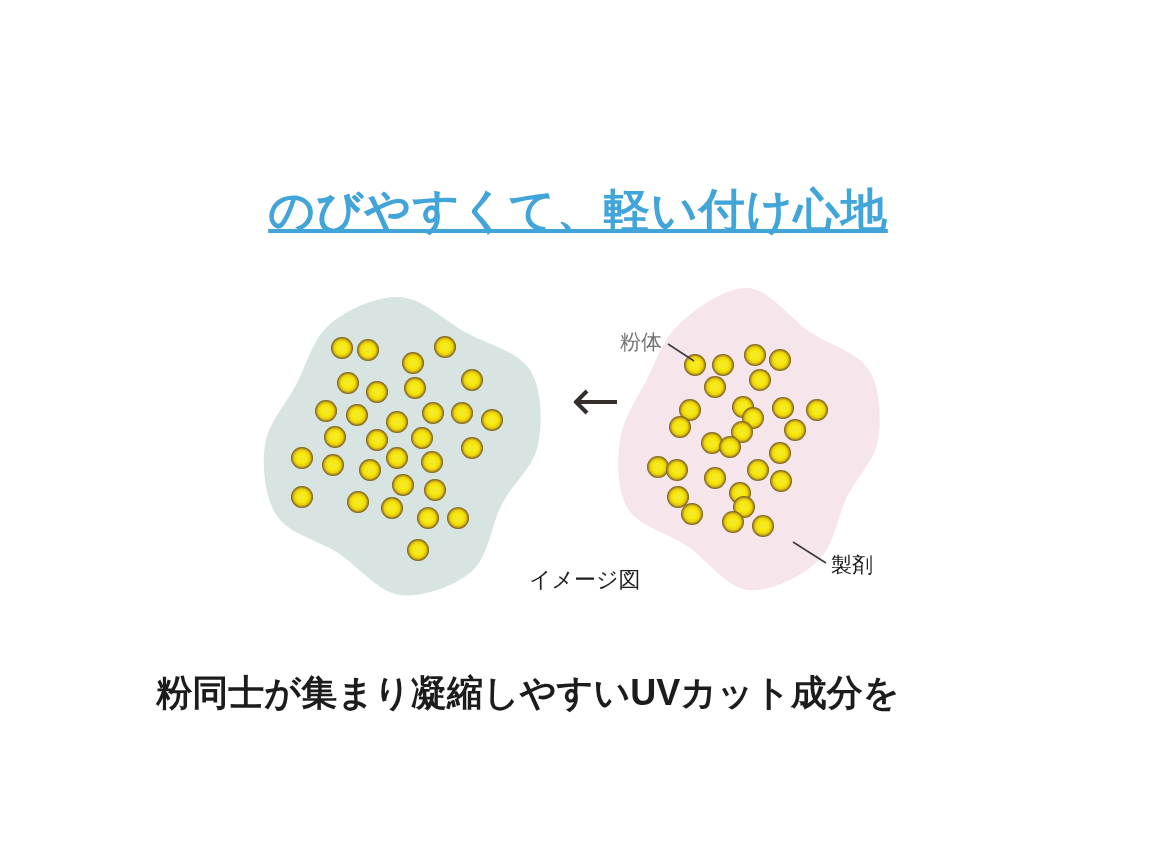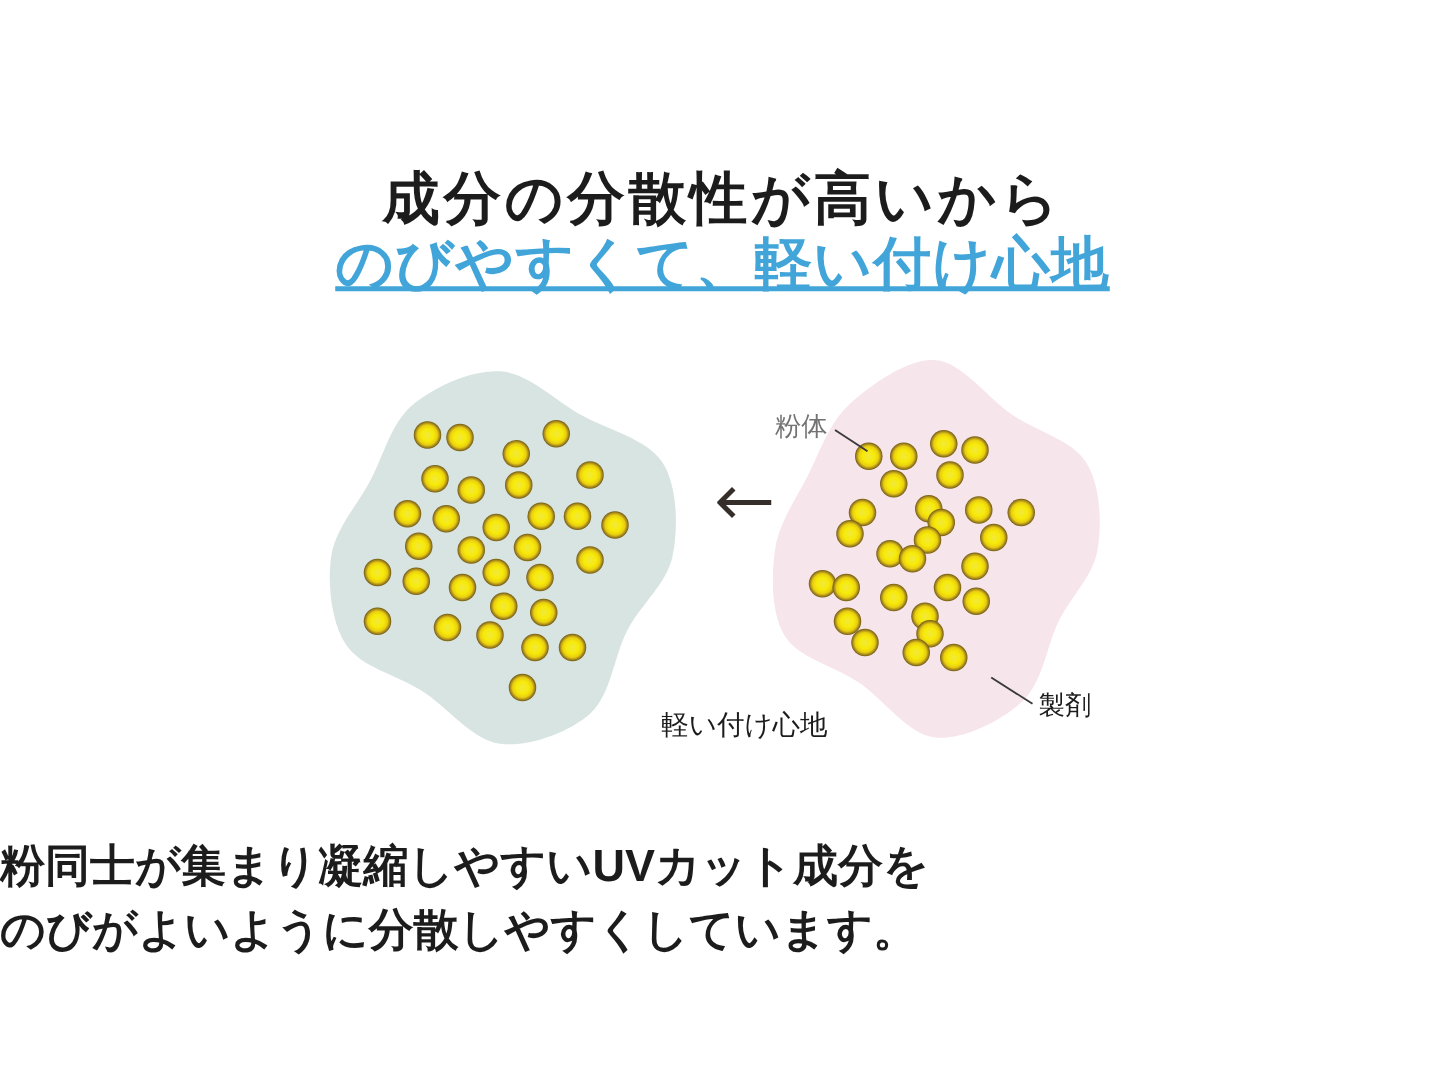--- a/index.html
+++ b/index.html
@@ -15,32 +15,31 @@
   .t2 { top:185px; font-size:46px; letter-spacing:1px;text-decoration:underline; }
   #diagram { position:absolute; left:0; top:0; }
   .dlabel {
     position:absolute; font-size:21px; font-weight:500; line-height:24px;
     white-space:nowrap;
   }
   .powder { left:620px; top:330px; }
   .formulation { left:831px; top:553px; }
   .caption { left:529px; top:568px; font-size:22px; }
   .desc {
-    position:absolute; left:0; width:1056px; 
+    position:absolute; left:0; width:1056px; text-align:center;
     font-weight:600; font-size:36px; line-height:44px; white-space:nowrap;
   }
   .d1 { top:671px; }
   .d2 { top:722px; }
 </style>
 </head>
 <body style="background: rgb(255, 255, 255);">
 
 <div class="stage">
 
-  <div class="title t1" style="color: rgb(28, 28, 28);">成分の分散性が高いから</div>
   <div class="title t2" style="color: rgb(66, 165, 217);">のびやすくて、軽い付け心地</div>
 
   <svg id="diagram" width="1156" height="868" viewBox="0 0 1156 868" aria-hidden="true">
       <defs>
         <radialGradient id="dotGrad" cx="50%" cy="50%" r="50%">
           <stop offset="0%" stop-color="#f2e93c"></stop>
           <stop offset="45%" stop-color="#f7ea08"></stop>
           <stop offset="72%" stop-color="#e9cf10"></stop>
           <stop offset="88%" stop-color="#aa8b1c"></stop>
           <stop offset="100%" stop-color="#6e5a12"></stop>
@@ -115,18 +114,17 @@
         <line x1="617" y1="402" x2="576" y2="402"></line>
         <line x1="575" y1="403" x2="587" y2="391"></line>
         <line x1="575" y1="401" x2="587" y2="413"></line>
       </g>
       <line x1="668" y1="344" x2="694" y2="361" stroke="#3a3a3a" stroke-width="1.5"></line>
       <line x1="793" y1="542" x2="826" y2="563" stroke="#3a3a3a" stroke-width="1.5"></line>
     </svg>
 
   <div class="dlabel powder" style="color: #737373;">粉体</div>
   <div class="dlabel formulation" style="color: rgb(28, 28, 28);">製剤</div>
-  <div class="dlabel caption" style="color: rgb(28, 28, 28);">軽い付け心地</div>
+  <div class="dlabel caption" style="color: rgb(28, 28, 28);">イメージ図</div>
 
   <div class="desc d1" style="color: rgb(28, 28, 28);">粉同士が集まり凝縮しやすいUVカット成分を</div>
-  <div class="desc d2" style="color: rgb(28, 28, 28);">のびがよいように分散しやすくしています。</div>
 
 </div>
 
 </body></html>

